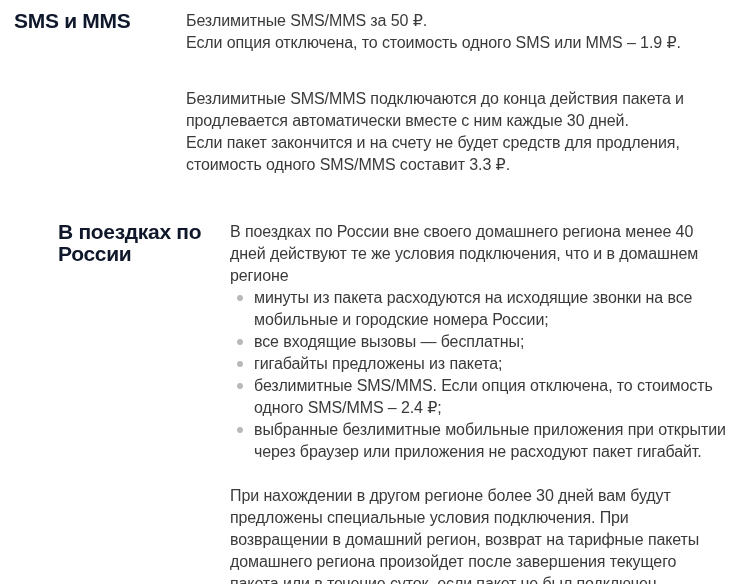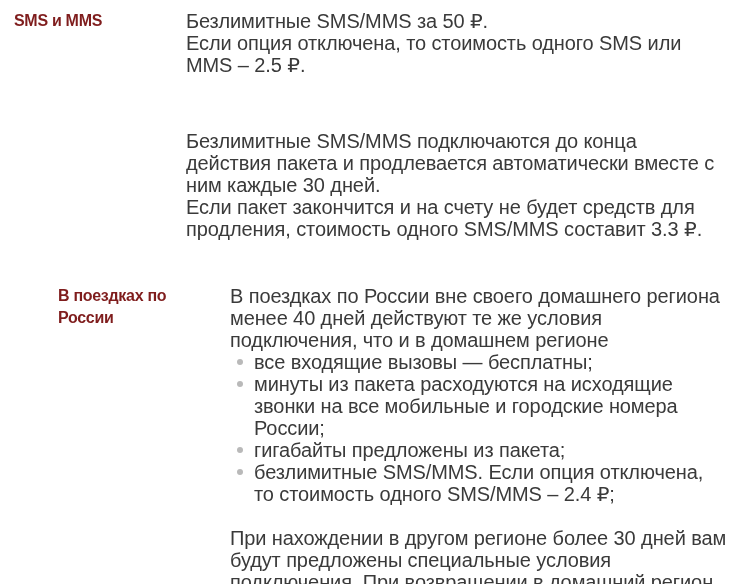--- a/index.html
+++ b/index.html
@@ -24,40 +24,40 @@
     display: grid;
     grid-template-columns: 172px 1fr;
     align-items: start;
   }
   .section-gap {
     margin-top: 45px;
     margin-left: 44px;
   }
   .row-heading {
     margin: 0;
-    font-size: 16px;
+    font-size: 21px;
     line-height: 22px;
     font-weight: 700;
-    color: #7f1d1d;
+    color: #0f172a;
     letter-spacing: -0.3px;
     padding-right: 10px;
   }
   .row-body {
     max-width: 541px;
-    font-size: 20px;
+    font-size: 16px;
     line-height: 22px;
     letter-spacing: -0.1px;
   }
   .para {
     margin: 0;
   }
   .para .line {
     display: block;
   }
-  .gap-lg { margin-top: 54px; }
+  .gap-lg { margin-top: 34px; }
   .gap-md { margin-top: 22px; }
   ul.bullets {
     margin: 0;
     padding: 0;
     list-style: none;
   }
   ul.bullets li {
     position: relative;
     padding-left: 24px;
   }
@@ -74,51 +74,55 @@
 </head>
 <body>
 
 <div class="doc">
 
   <section class="section-row">
     <h3 class="row-heading">SMS и MMS</h3>
     <div class="row-body">
       <p class="para">
         <span class="line">Безлимитные SMS/MMS за 50 ₽.</span>
-        <span class="line">Если опция отключена, то стоимость одного SMS или MMS – 2.5 ₽.</span>
+        <span class="line">Если опция отключена, то стоимость одного SMS или MMS – 1.9 ₽.</span>
       </p>
       <p class="para gap-lg">
         <span class="line">Безлимитные SMS/MMS подключаются до конца действия пакета и продлевается автоматически вместе с ним каждые 30 дней.</span>
         <span class="line">Если пакет закончится и на счету не будет средств для продления, стоимость одного SMS/MMS составит 3.3 ₽.</span>
       </p>
     </div>
   </section>
 
   <section class="section-row section-gap">
     <h3 class="row-heading">В поездках по России</h3>
     <div class="row-body">
       <p class="para">
         <span class="line">В поездках по России вне своего домашнего региона менее 40 дней действуют те же условия подключения, что и в домашнем регионе</span>
       </p>
       <ul class="bullets">
         <li>
           <span class="dot"></span>
-          <span>все входящие вызовы — бесплатны;</span>
+          <span>минуты из пакета расходуются на исходящие звонки на все мобильные и городские номера России;</span>
         </li>
         <li>
           <span class="dot"></span>
-          <span>минуты из пакета расходуются на исходящие звонки на все мобильные и городские номера России;</span>
+          <span>все входящие вызовы — бесплатны;</span>
         </li>
         <li>
           <span class="dot"></span>
           <span>гигабайты предложены из пакета;</span>
         </li>
         <li>
           <span class="dot"></span>
           <span>безлимитные SMS/MMS. Если опция отключена, то стоимость одного SMS/MMS – 2.4 ₽;</span>
+        </li>
+        <li>
+          <span class="dot"></span>
+          <span>выбранные безлимитные мобильные приложения при открытии через браузер или приложения не расходуют пакет гигабайт.</span>
         </li>
       </ul>
       <p class="para gap-md">
         <span class="line">При нахождении в другом регионе более 30 дней вам будут предложены специальные условия подключения. При возвращении в домашний регион, возврат на тарифные пакеты домашнего региона произойдет после завершения текущего пакета или в течение суток, если пакет не был подключен.</span>
       </p>
     </div>
   </section>
 
 </div>
 

